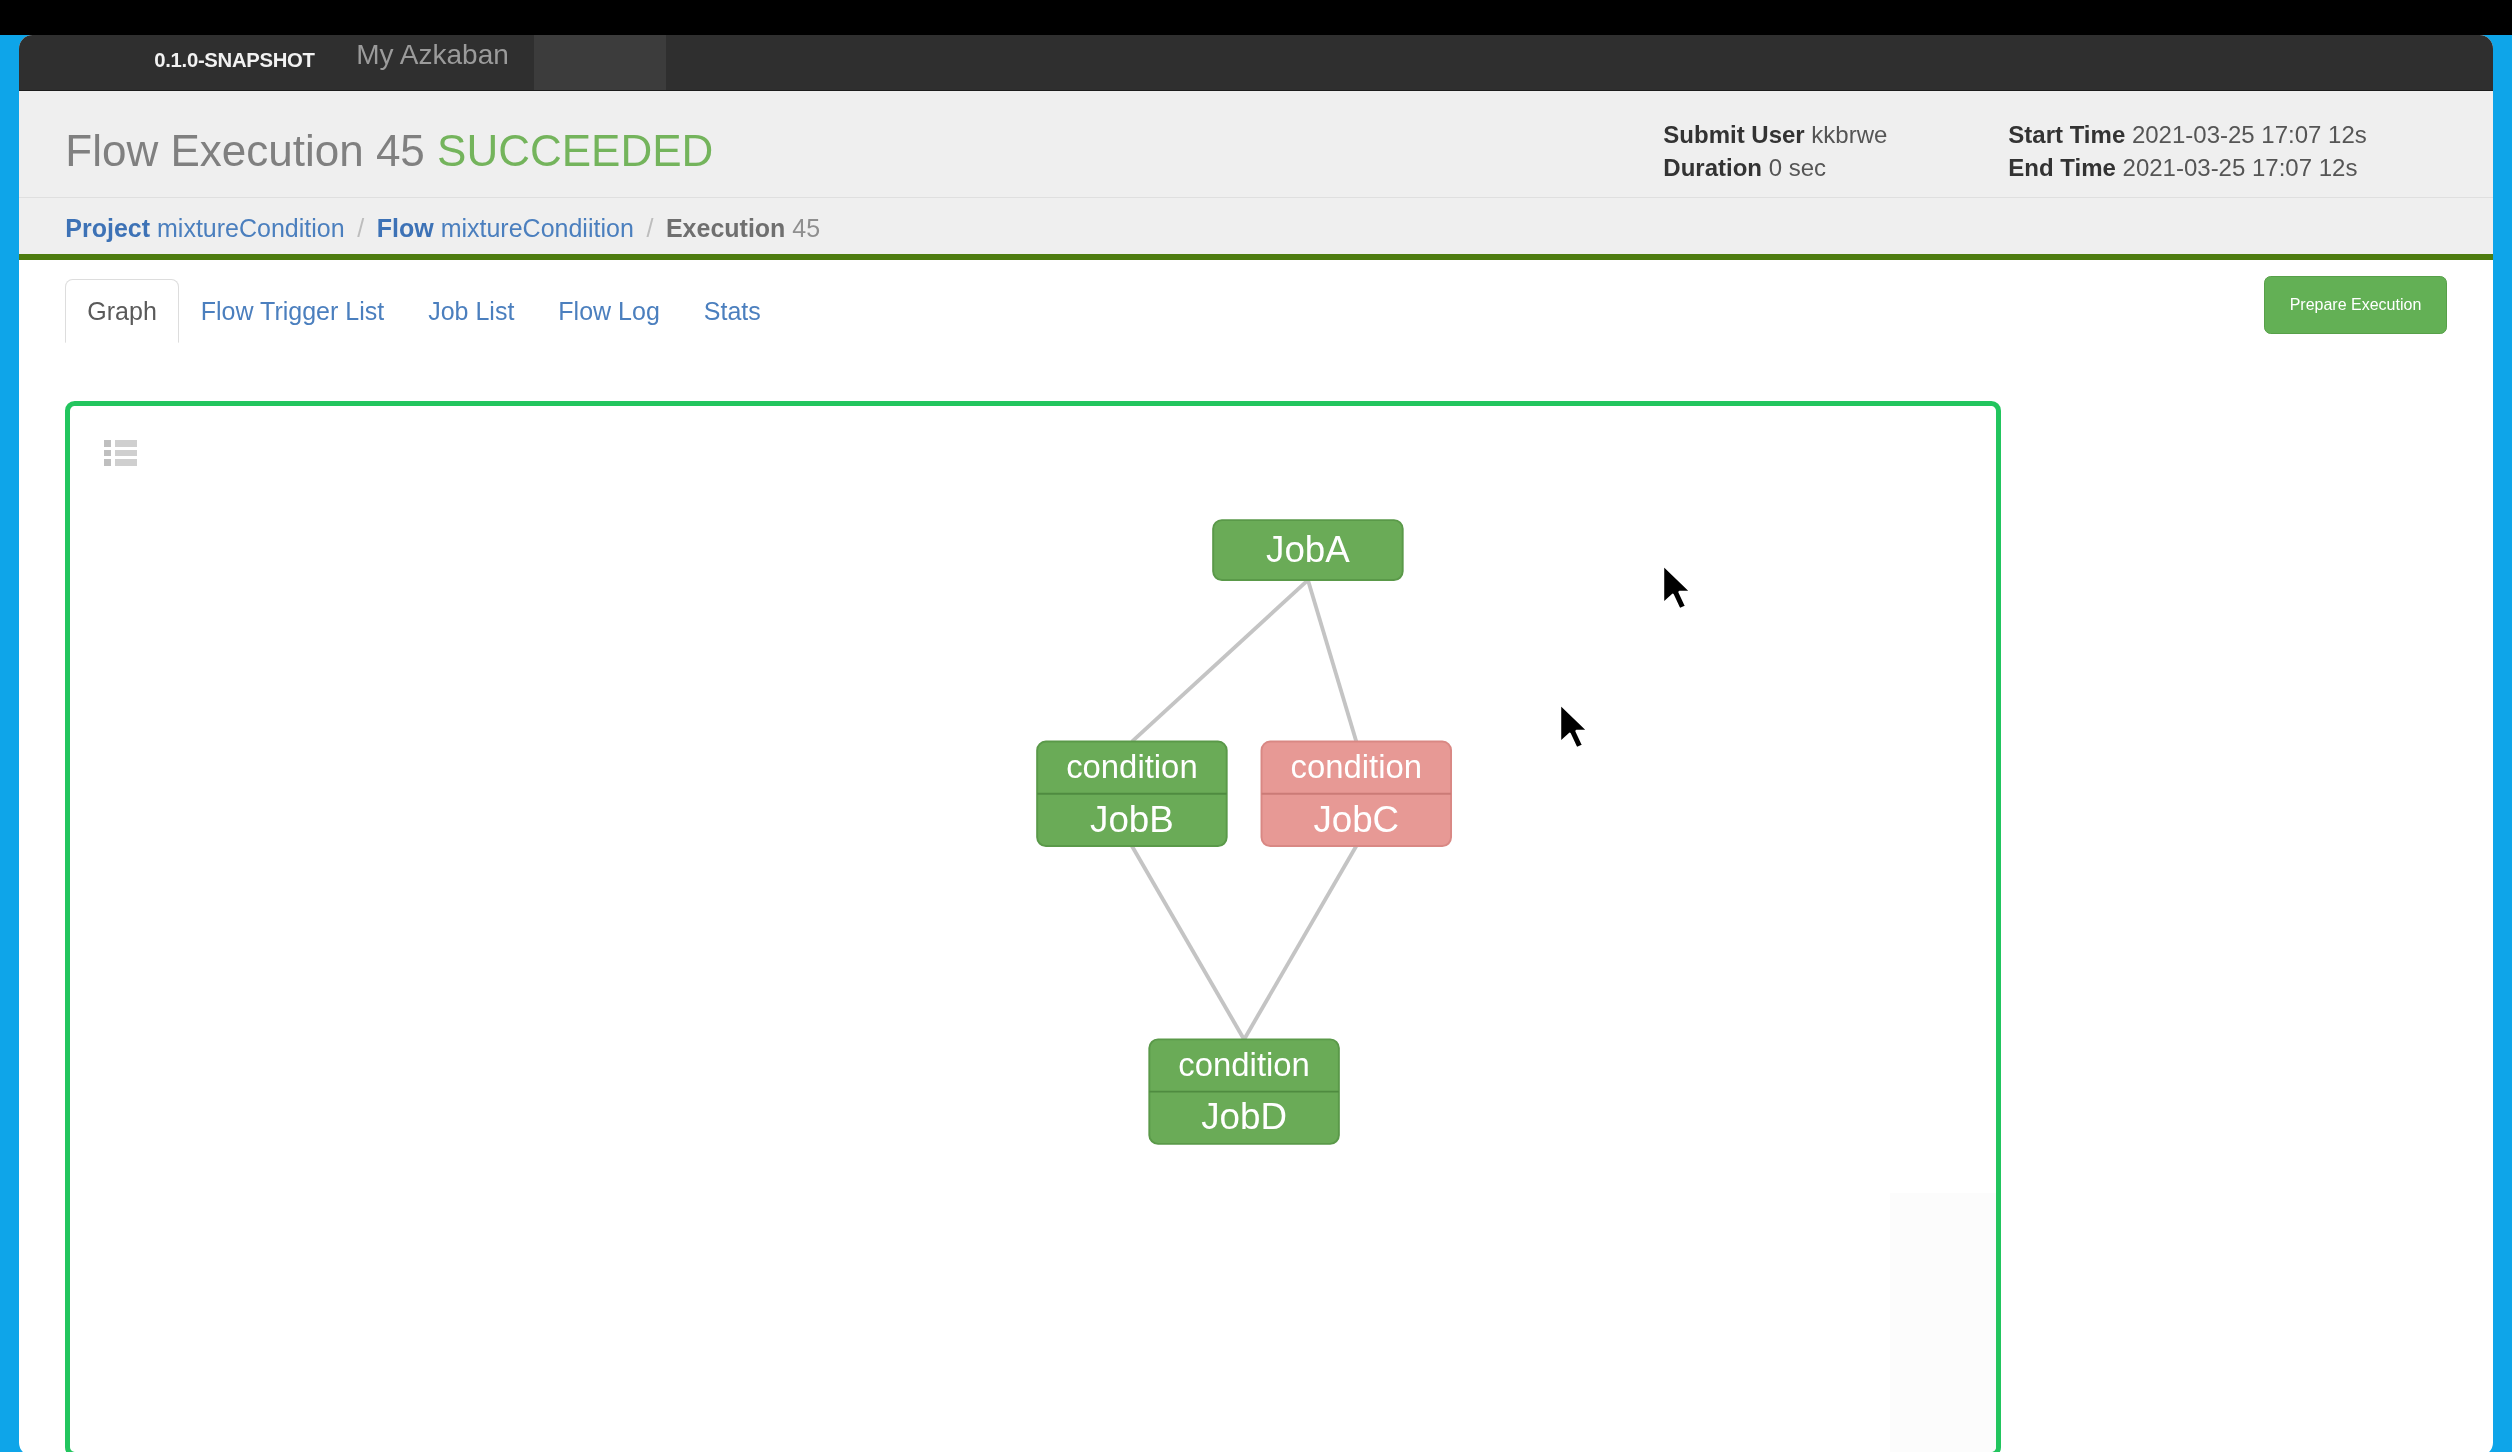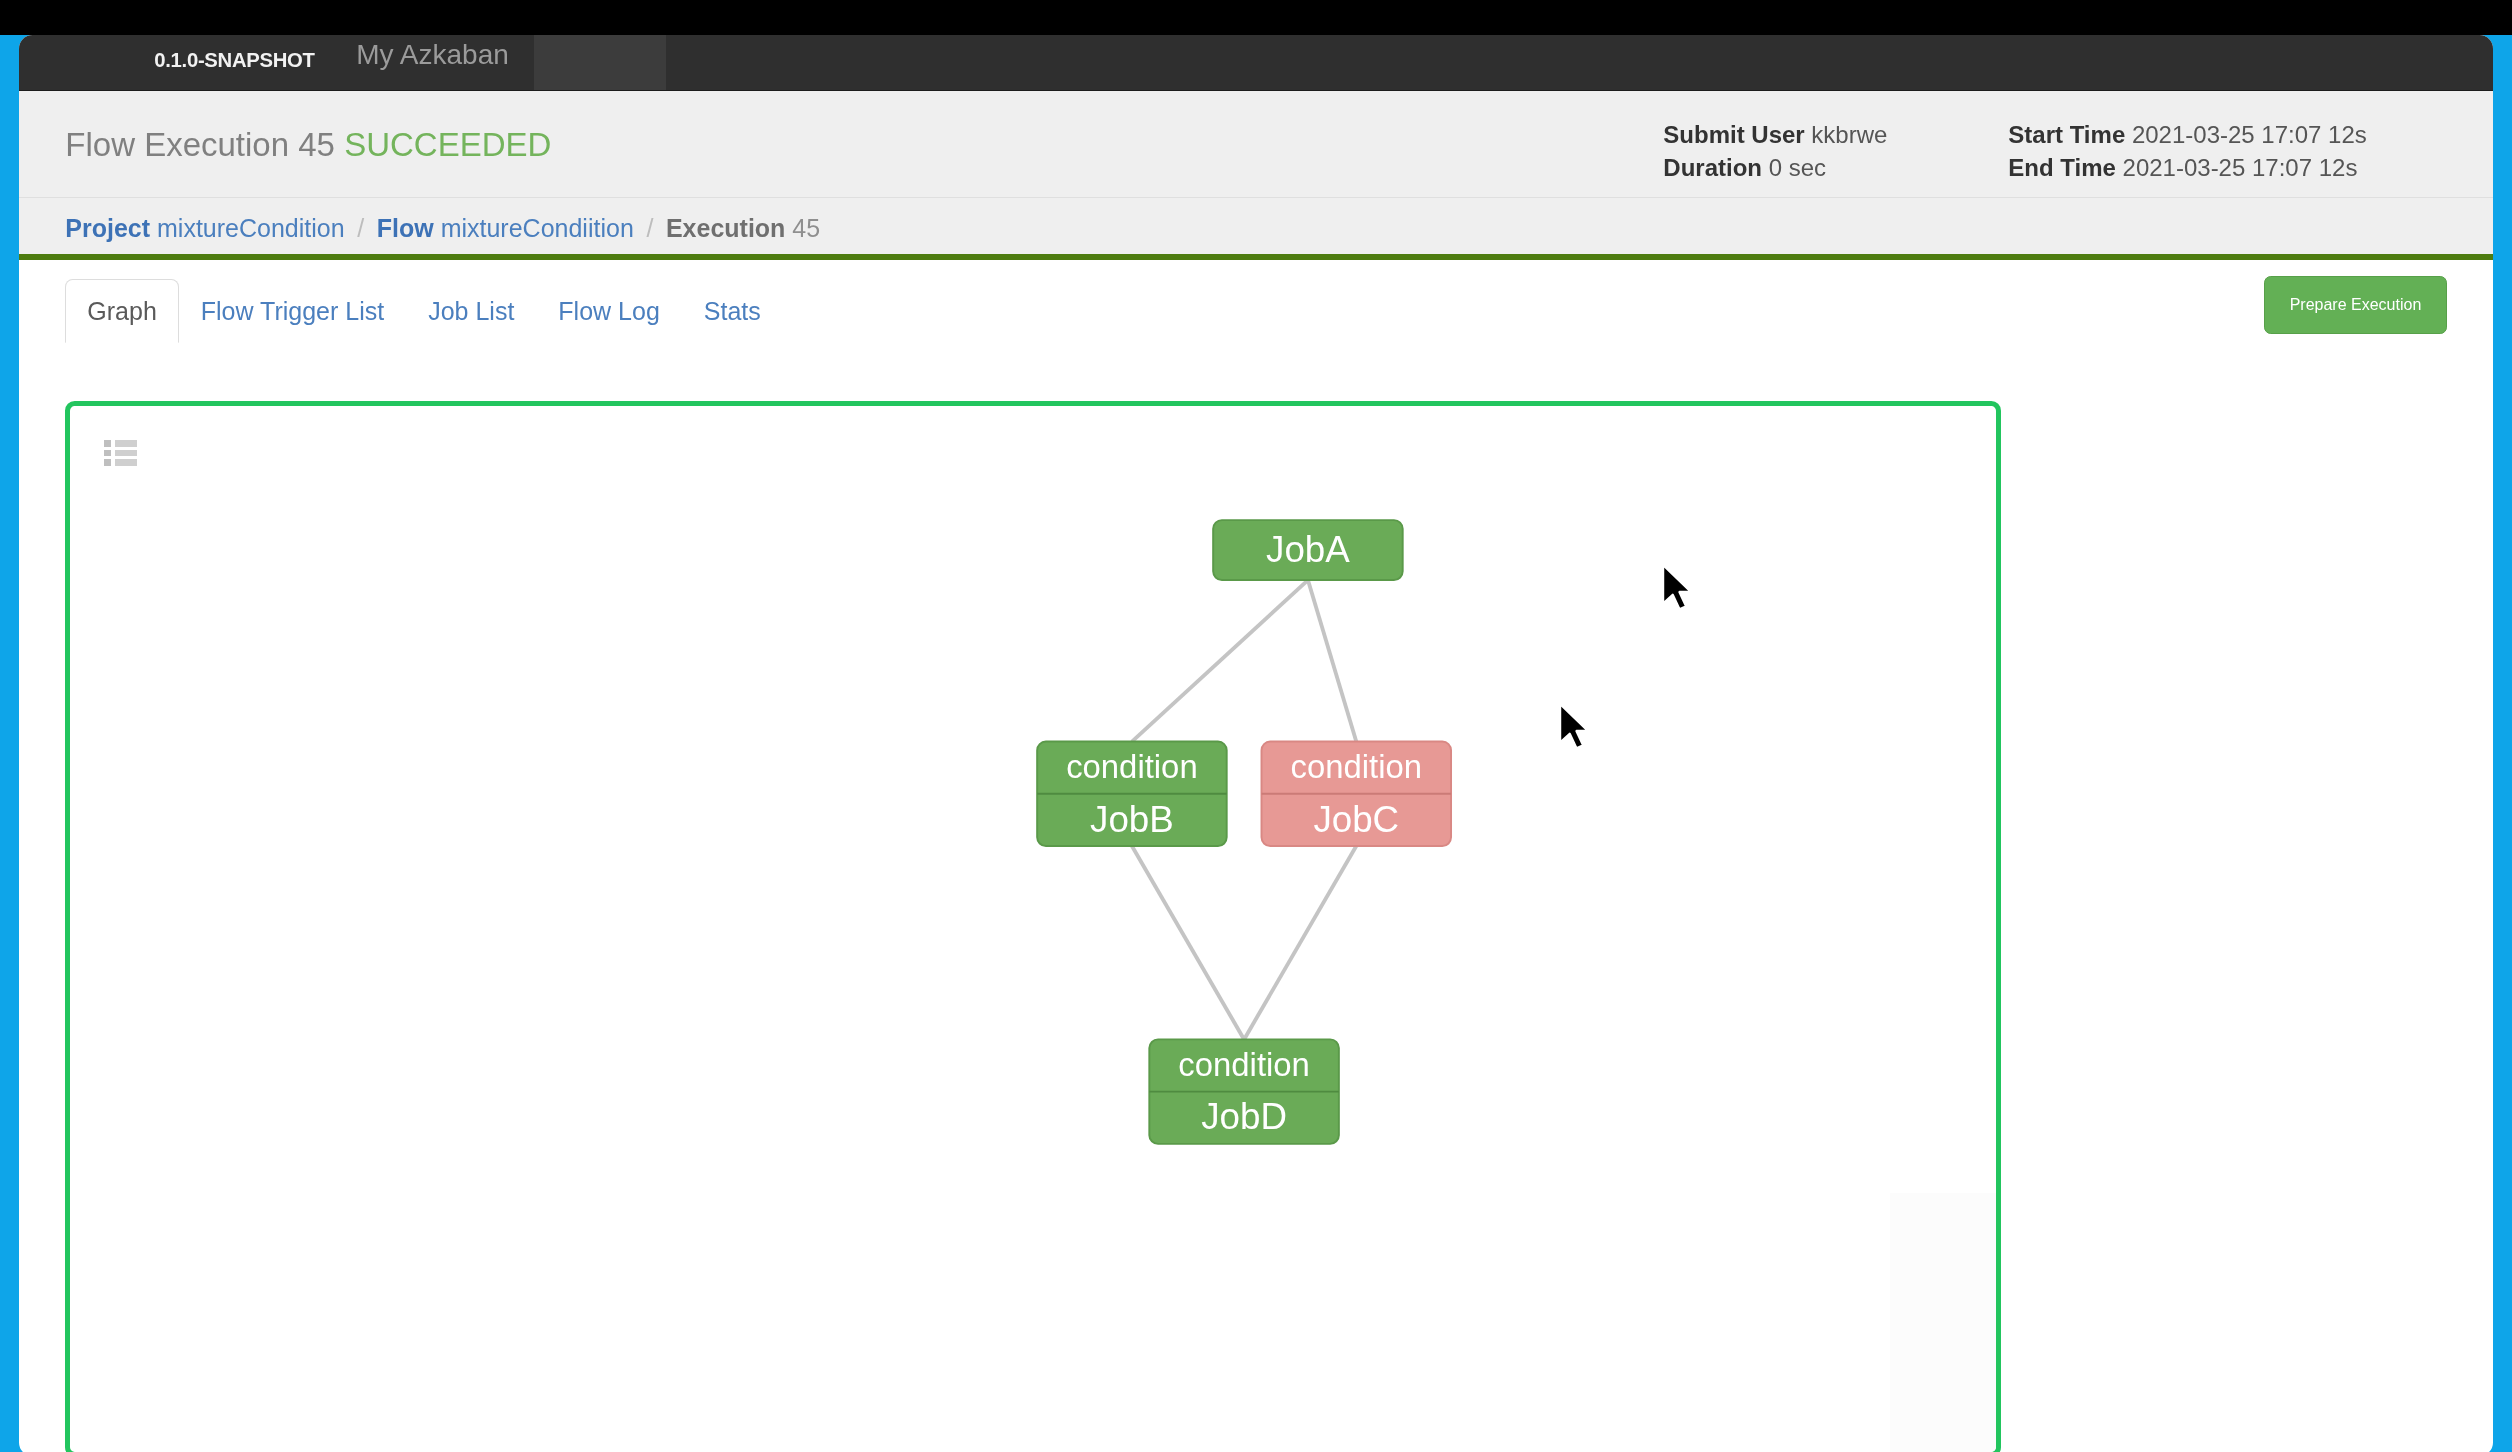--- a/index.html
+++ b/index.html
@@ -78,21 +78,21 @@
     width: 2474px;
     height: 107px;
     background: #efefef;
     border-bottom: 1px solid #dfdfdf;
     box-sizing: border-box;
   }
   #page-title {
     position: absolute;
     left: 46px;
     top: 35px;
-    font-size: 33px;
+    font-size: 44px;
     color: #808080;
     white-space: nowrap;
     font-weight: normal;
   }
   #page-title .status-succeeded {
     color: #74b45c;
   }
 
   .meta-col {
     position: absolute;

